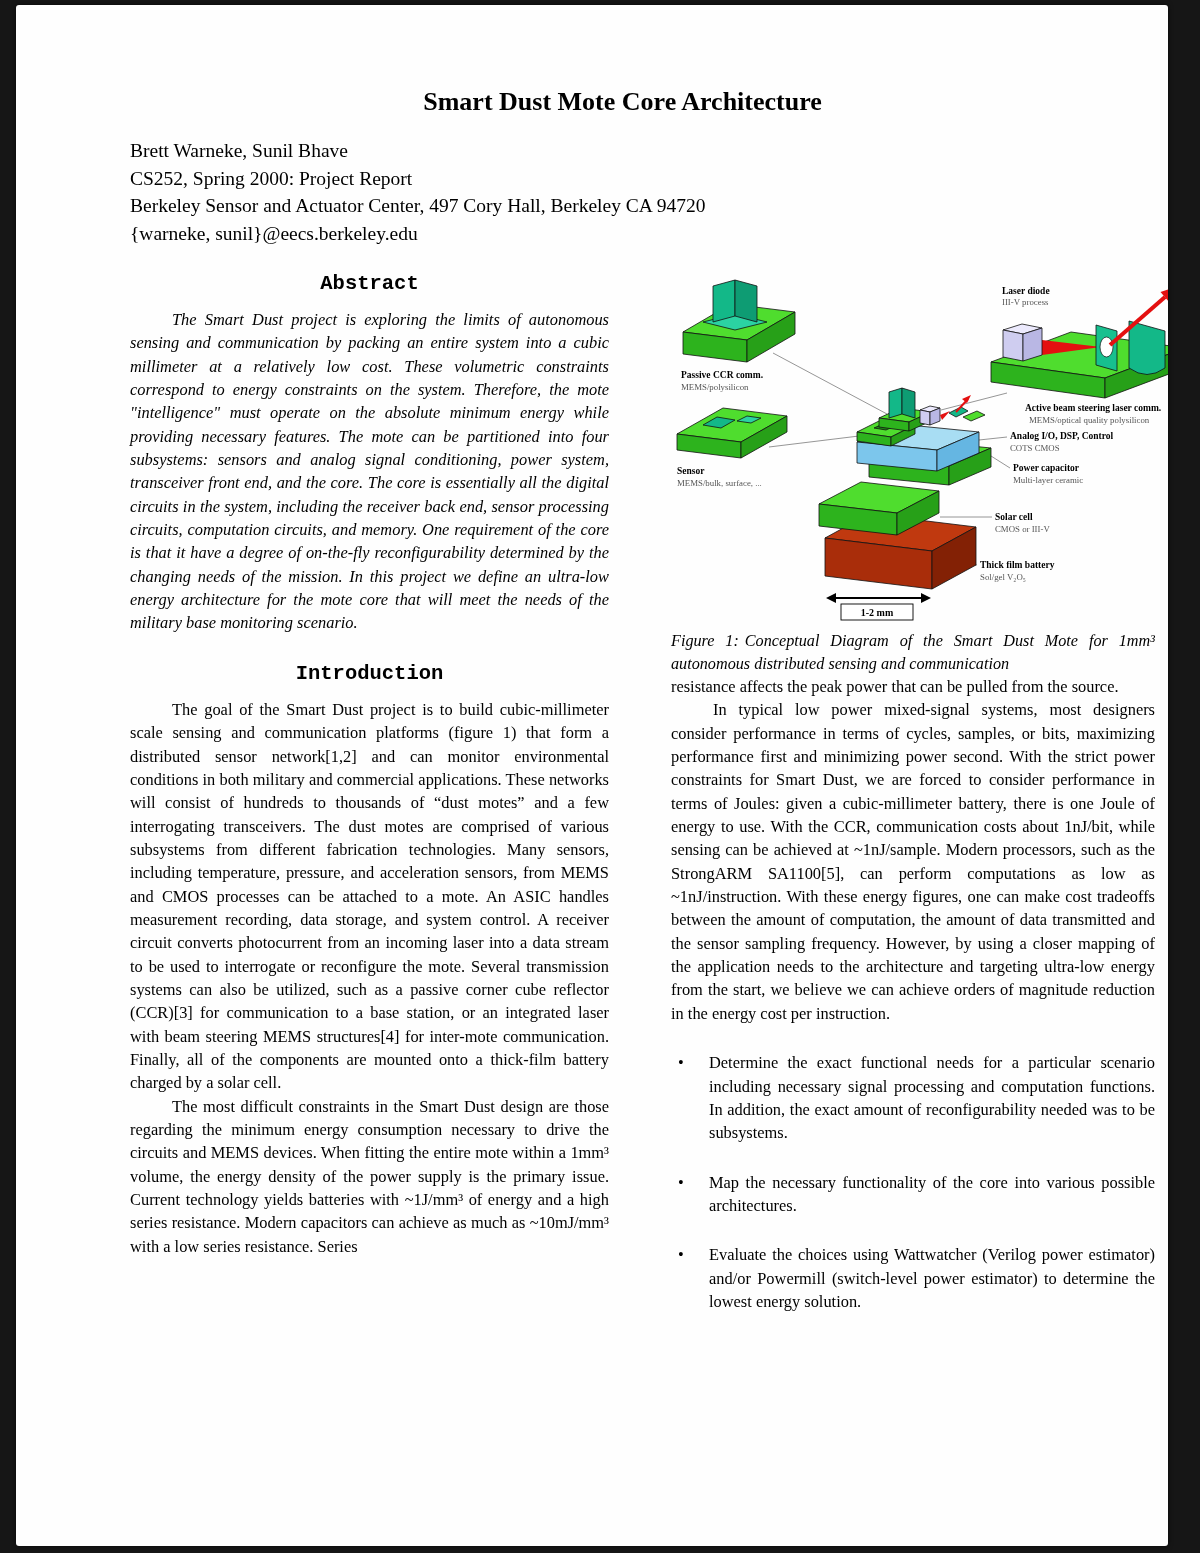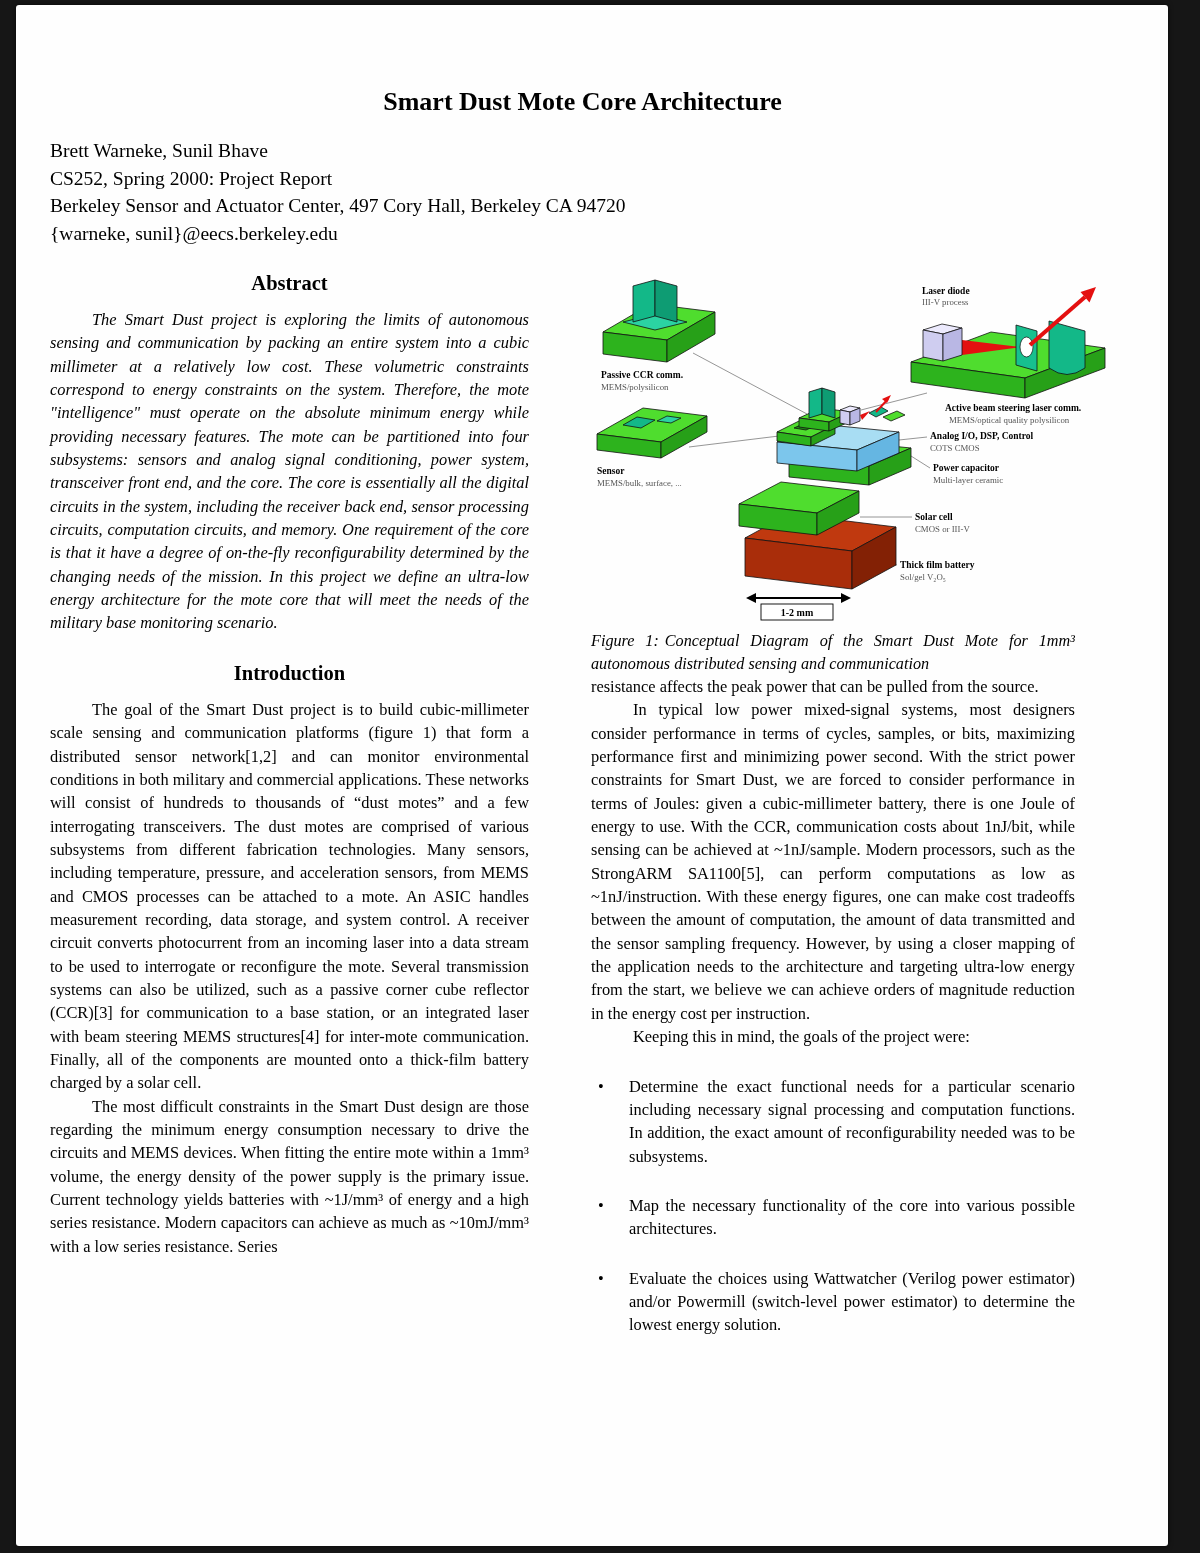--- a/index.html
+++ b/index.html
@@ -6,31 +6,31 @@
   html,body { margin:0; padding:0; }
   body {
     background:#161616;
     font-family:"Liberation Serif", serif;
     width:1200px; height:1553px; position:relative;
   }
   .page {
     position:absolute; left:16px; top:5px; right:32px; bottom:7px;
     background:#fefefe; border-radius:3px;
     box-shadow:0 0 5px rgba(0,0,0,.65);
-    padding:82px 53px 30px 34px;
+    padding:82px 53px 30px 114px;
     color:#000; overflow:hidden;
   }
   .paper-title {
     font-size:26px; font-weight:bold; text-align:center; margin:0;
   }
   .authors { font-size:19.5px; line-height:27.5px; margin-top:20px; }
   .columns { display:flex; gap:62px; margin-top:25px; align-items:flex-start; }
   .col-left  { width:479px; flex:none; }
   .col-right { width:484px; flex:none; }
-  .sec-heading { font-size:20.5px; font-weight:bold; text-align:center; margin:0 0 13px 0; }
+  .sec-heading { font-size:20.5px; font-weight:bold; text-align:center; margin:0 0 13px 0;font-family:Liberation Mono, monospace; }
   .sec-heading.intro { margin-top:27px; }
   p.body { font-size:16.4px; line-height:23.35px; text-align:justify; margin:0; }
   p.indent { text-indent:42px; }
   .abstract-text { font-style:italic; }
   .fig-title { font-size:18px; text-align:center; margin:4px 0 0 0; }
   .fig-svg { display:block; margin:2px 0 0 2px; overflow:visible; }
   .caption { font-size:16.2px; font-style:italic; line-height:22.5px; text-align:justify; margin:4px 0 0 0; }
   .caption .cap-label { font-weight:normal; margin-right:6px; }
   .cont { margin-top:22px; }
   .bullets { list-style:none; margin:12px 0 0 0; padding:0; font-size:16.4px; line-height:23.35px; }
@@ -186,21 +186,20 @@
           <text class="flc" x="204" y="342" text-anchor="middle">1-2 mm</text>
         </g>
       </svg>
 
       <p class="caption">
         <span class="cap-label">Figure 1:</span><span>Conceptual Diagram of the Smart Dust Mote for 1mm³ autonomous distributed sensing and communication</span>
       </p>
 
       <p class="body cont">resistance affects the peak power that can be pulled from the source.</p>
       <p class="body indent">In typical low power mixed-signal systems, most designers consider performance in terms of cycles, samples, or bits, maximizing performance first and minimizing power second. With the strict power constraints for Smart Dust, we are forced to consider performance in terms of Joules:  given a cubic-millimeter battery, there is one Joule of energy to use.  With the CCR, communication costs about 1nJ/bit, while sensing can be achieved at ~1nJ/sample.  Modern processors, such as the StrongARM SA1100[5], can perform computations as low as ~1nJ/instruction.  With these energy figures, one can make cost tradeoffs between the amount of computation, the amount of data transmitted and the sensor sampling frequency. However, by using a closer mapping of the application needs to the architecture and targeting ultra-low energy from the start, we believe we can achieve orders of magnitude reduction in the energy cost per instruction.</p>
-      <p class="body indent">Keeping this in mind, the goals of the project were:</p>
 
       <ul class="bullets">
         <li>
           <span class="bullet">•</span>
           <span class="btext">Determine the exact functional needs for a particular scenario including necessary signal processing and computation functions.  In addition, the exact amount of reconfigurability needed was to be subsystems.</span>
         </li>
         <li>
           <span class="bullet">•</span>
           <span class="btext">Map the necessary functionality of the core into various possible architectures.</span>
         </li>

